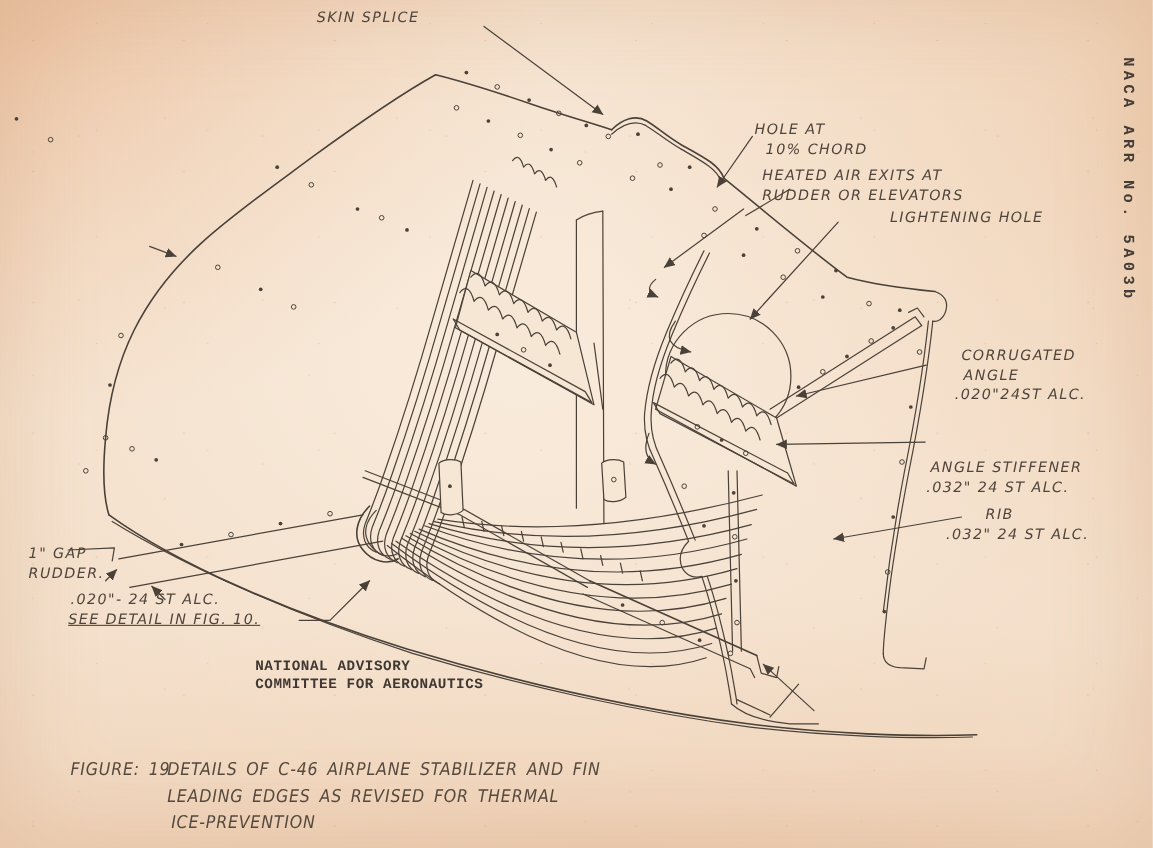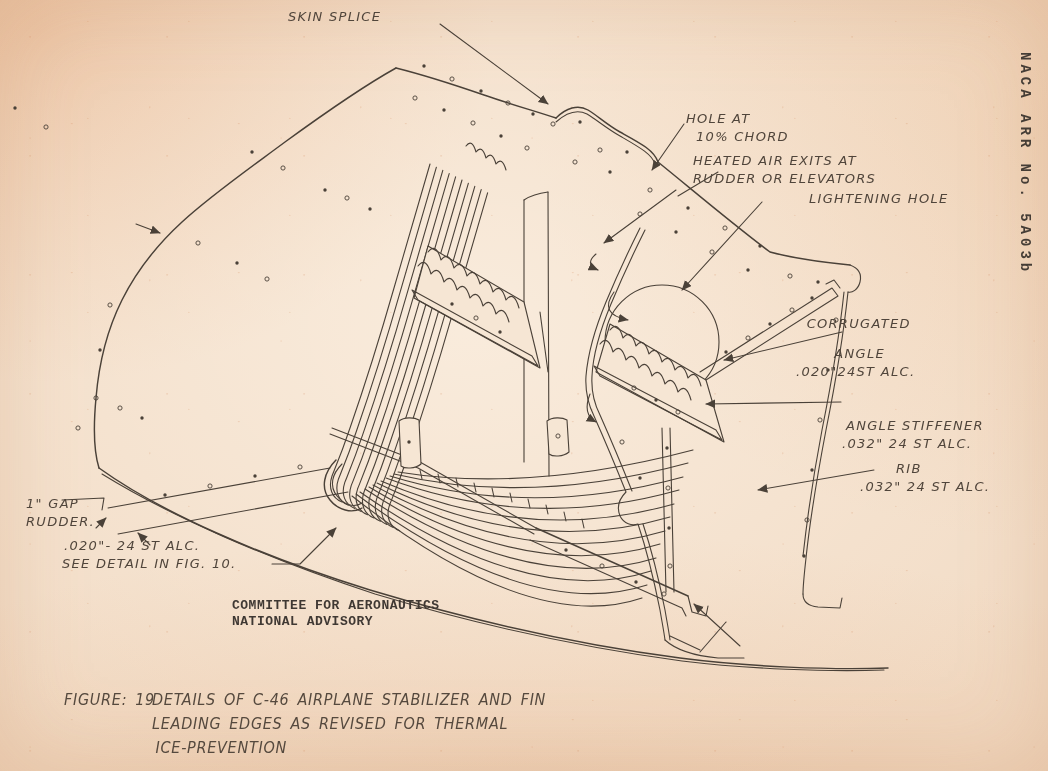--- a/index.html
+++ b/index.html
@@ -273,50 +273,50 @@
 
   <div class="hl" style="left:693px;top:152px;">
     <div>HEATED AIR EXITS AT</div>
     <div>RUDDER OR ELEVATORS</div>
   </div>
 
   <div class="hl" style="left:766px;top:190px;margin-left:43px;">
     <div>LIGHTENING HOLE</div>
   </div>
 
-  <div class="hl" style="left:802px;top:315px;text-align:center;">
+  <div class="hl" style="left:874px;top:315px;">
     <div>CORRUGATED</div>
-    <div style="margin-left:2px;margin-top:12px;">ANGLE</div>
+    <div style="margin-left:2px;">ANGLE</div>
     <div style="margin-left:-6px;">.020"24ST ALC.</div>
   </div>
 
   <div class="hl" style="left:846px;top:389px;margin-top:28px;">
     <div>ANGLE STIFFENER</div>
     <div style="margin-left:-4px;">.032" 24 ST ALC.</div>
   </div>
 
   <div class="hl" style="left:860px;top:460px;">
     <div style="margin-left:36px;">RIB</div>
     <div>.032" 24 ST ALC.</div>
   </div>
 
   <div class="hl" style="left:26px;top:495px;">
     <div>1" GAP</div>
     <div>RUDDER.</div>
   </div>
 
   <div class="hl" style="left:58px;top:537px;">
     <div style="margin-left:6px;">.020"- 24 ST ALC.</div>
-    <div style="margin-left:4px;">SEE DETAIL IN FIG. 10.</div>
+    <div style="margin-left:4px;text-decoration:underline;">SEE DETAIL IN FIG. 10.</div>
   </div>
 
 
   <div class="mono" style="left:232px;top:598px;">
+    <div>NATIONAL ADVISORY</div>
     <div>COMMITTEE FOR AERONAUTICS</div>
-    <div>NATIONAL ADVISORY</div>
   </div>
 
   <div class="side" style="left:1033px;top:52px;">NACA ARR No. 5A03b</div>
   <div class="side" style="left:1033px;top:628px;"></div>
 
   <div class="cap" style="left:64px;top:688px;">FIGURE: 19</div>
   <div class="cap" style="left:152px;top:688px;">
     <div>DETAILS OF C-46 AIRPLANE STABILIZER AND FIN</div>
     <div>LEADING EDGES AS REVISED FOR THERMAL</div>
     <div style="margin-left:4px;">ICE-PREVENTION</div>

